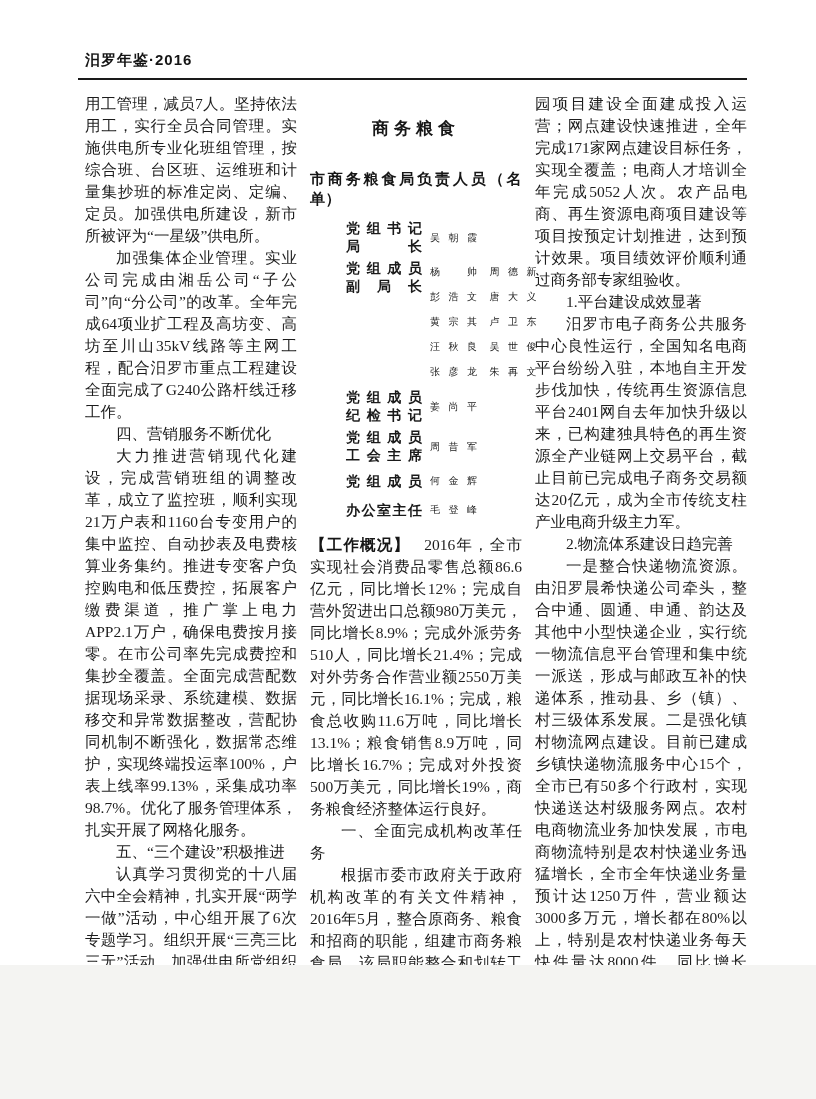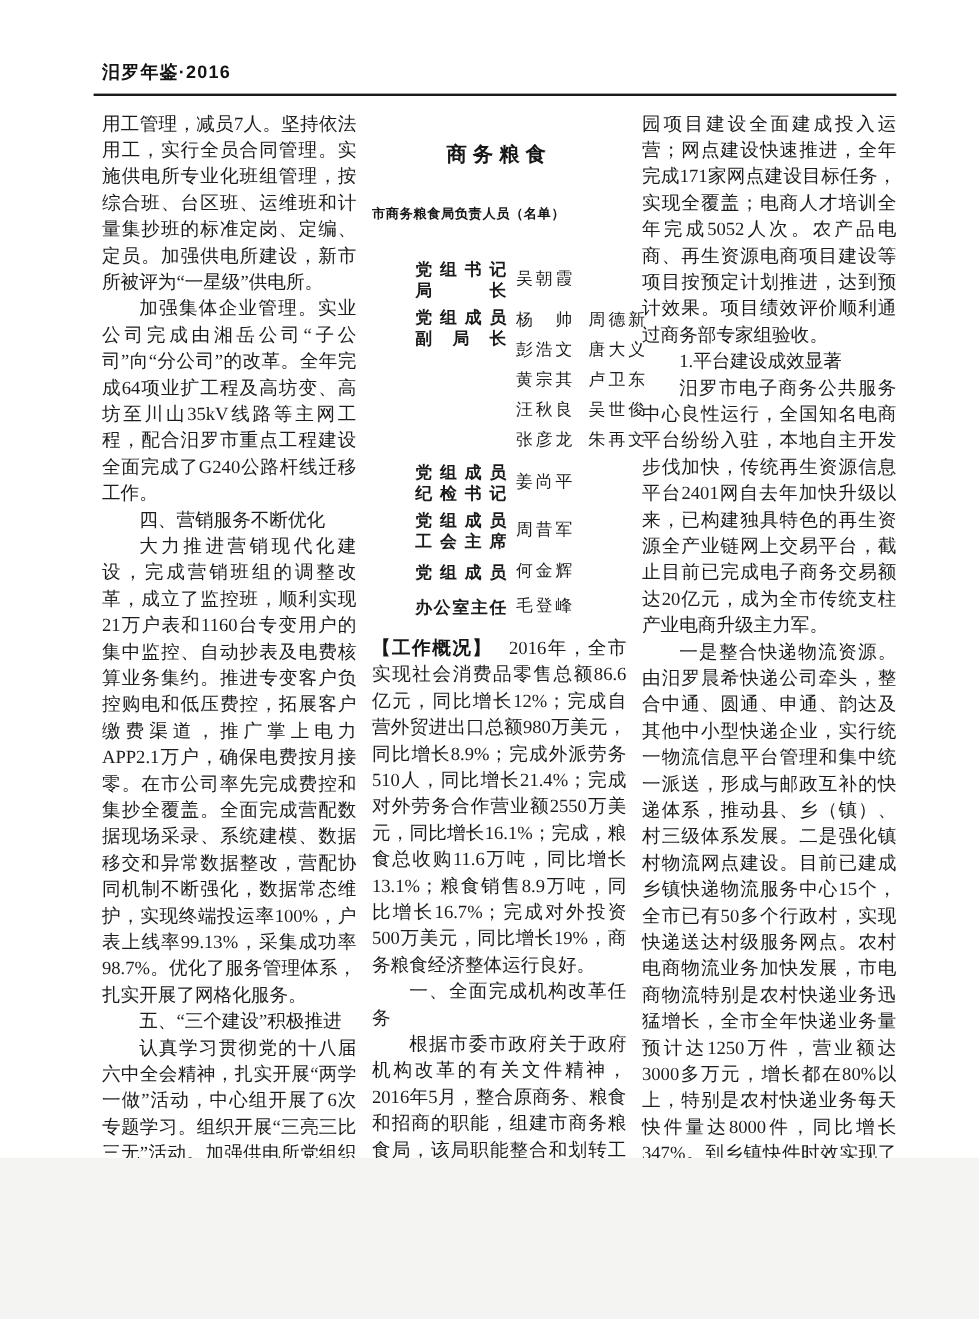--- a/index.html
+++ b/index.html
@@ -30,33 +30,33 @@
     text-align:justify;overflow-wrap:break-word;
   }
   .para{margin:0;text-indent:2em;}
   .para.flush{text-indent:0;}
   
   .article-title{
     margin:20px 0 0;text-align:center;text-indent:0;
     font-size:17px;font-weight:bold;letter-spacing:5px;line-height:32px;color:#161616;
   }
   .roster-heading{
-    margin:24px 0 26px;text-indent:0;
+    margin:24px 0 10px;text-indent:0;
     font-family:"Liberation Sans","DejaVu Sans",sans-serif;
-    font-weight:bold;font-size:11px;line-height:20px;letter-spacing:0.5px;color:#161616;
+    font-weight:bold;font-size:15px;line-height:20px;letter-spacing:0.5px;color:#161616;
   }
   .roster-entry{display:flex;align-items:center;margin-bottom:4px;}
   .roster-entry.top{align-items:flex-start;}
   .roster-label{
     width:76px;flex:0 0 76px;
     font-family:"Liberation Sans","DejaVu Sans",sans-serif;
     font-weight:bold;font-size:14px;color:#1a1a1a;margin-left:36px;
   }
   .rl-line{line-height:18px;text-align:justify;text-align-last:justify;}
-  .roster-names{margin-left:8px;font-size:14px;}
+  .roster-names{margin-left:8px;font-size:10px;}
   .name-row{line-height:25px;white-space:nowrap;}
   .name-cell{
     display:inline-block;width:47px;
     text-align:justify;text-align-last:justify;
   }
   .name-cell.second{margin-left:10px;}
   .overview-label{
     font-family:"Liberation Sans","DejaVu Sans",sans-serif;
     font-weight:bold;color:#161616;
   }
@@ -170,20 +170,21 @@
       <p class="para">一、全面完成机构改革任务</p>
       <p class="para">根据市委市政府关于政府机构改革的有关文件精神，2016年5月，整合原商务、粮食和招商的职能，组建市商务粮食局，该局职能整合和划转工作于10月底全部完成，各项工作迅速进入正轨，取得积极成效，圆满完成改革任务。</p>
       <p class="para">二、电子商务进农村综合示范项目快速推进</p>
       <p class="para">建成电子商务公共服务中心，运行良好；电商创业城和电商物流</p>
     </div>
 
     <div class="col">
       <p class="para flush">园项目建设全面建成投入运营；网点建设快速推进，全年完成171家网点建设目标任务，实现全覆盖；电商人才培训全年完成5052人次。农产品电商、再生资源电商项目建设等项目按预定计划推进，达到预计效果。项目绩效评价顺利通过商务部专家组验收。</p>
       <p class="para">1.平台建设成效显著</p>
       <p class="para">汨罗市电子商务公共服务中心良性运行，全国知名电商平台纷纷入驻，本地自主开发步伐加快，传统再生资源信息平台2401网自去年加快升级以来，已构建独具特色的再生资源全产业链网上交易平台，截止目前已完成电子商务交易额达20亿元，成为全市传统支柱产业电商升级主力军。</p>
+      <p class="para">2.物流体系建设日趋完善</p>
       <p class="para">一是整合快递物流资源。由汨罗晨希快递公司牵头，整合中通、圆通、申通、韵达及其他中小型快递企业，实行统一物流信息平台管理和集中统一派送，形成与邮政互补的快递体系，推动县、乡（镇）、村三级体系发展。二是强化镇村物流网点建设。目前已建成乡镇快递物流服务中心15个，全市已有50多个行政村，实现快递送达村级服务网点。农村电商物流业务加快发展，市电商物流特别是农村快递业务迅猛增长，全市全年快递业务量预计达1250万件，营业额达3000多万元，增长都在80%以上，特别是农村快递业务每天快件量达8000件，同比增长347%。到乡镇快件时效实现了与县城基本同步，到村快件时效由原来的5~7天左右，缩短至两天左右。</p>
       <p class="para">3.农产品电商初具规模</p>
       <p class="para">坚持以市内特色农产品为依托，实施农产品溯源项目，目前已有长乐甜酒、屈之源系列地方土特</p>
     </div>
 
   </div>
 
   <div class="page-number">152</div>
 </div>
 

